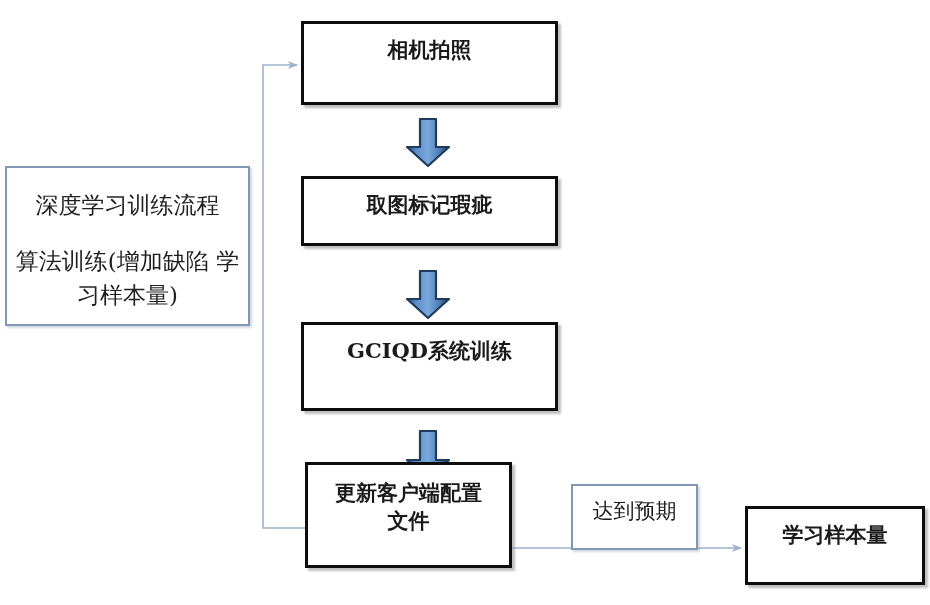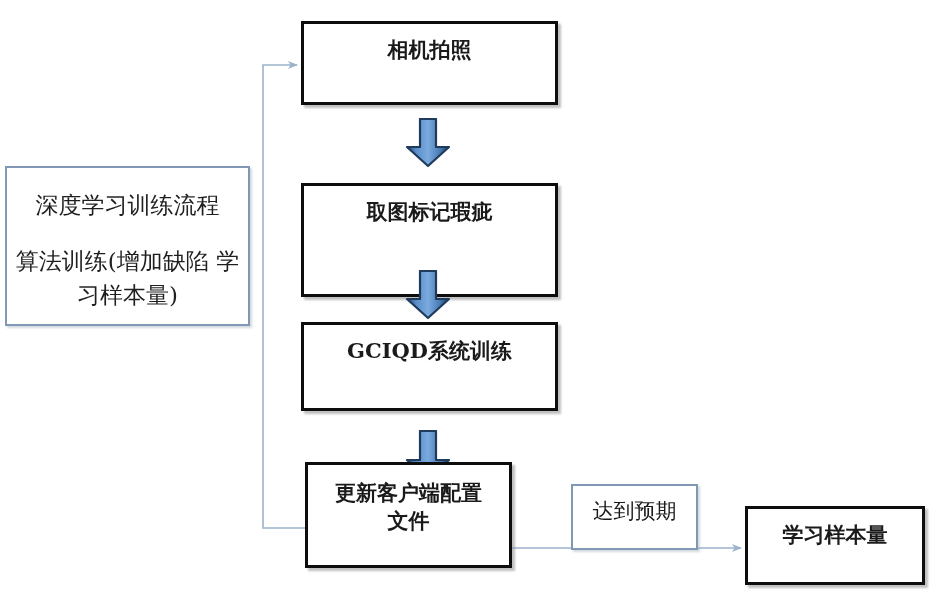--- a/index.html
+++ b/index.html
@@ -124,21 +124,21 @@
           <stop offset="22%" stop-color="#5b8ec9"></stop>
           <stop offset="50%" stop-color="#7aa9de"></stop>
           <stop offset="78%" stop-color="#4a7bb5"></stop>
           <stop offset="100%" stop-color="#1d3c61"></stop>
         </linearGradient>
       </defs>
       <path d="M15,1 L31,1 L31,29 L44,29 L23,48 L2,29 L15,29 Z" fill="url(#agrad1)" stroke="#1f3b5c" stroke-width="2.2" stroke-linejoin="round"></path>
     </svg>
   </div>
 
-  <div class="proc-box" style="left:301px; top:183px; width:257px; height:114px;">
+  <div class="proc-box" style="left:301px; top:176px; width:257px; height:70px;">
     <div class="proc-label" style="top:12px;">取图标记瑕疵</div>
   </div>
 
   <div class="block-arrow" style="left:405px; top:270px;">
     <svg width="46" height="50" viewBox="0 0 46 50" xmlns="http://www.w3.org/2000/svg">
       <defs>
         <linearGradient id="agrad2" x1="0" y1="0" x2="1" y2="0">
           <stop offset="0%" stop-color="#24486f"></stop>
           <stop offset="22%" stop-color="#5b8ec9"></stop>
           <stop offset="50%" stop-color="#7aa9de"></stop>

